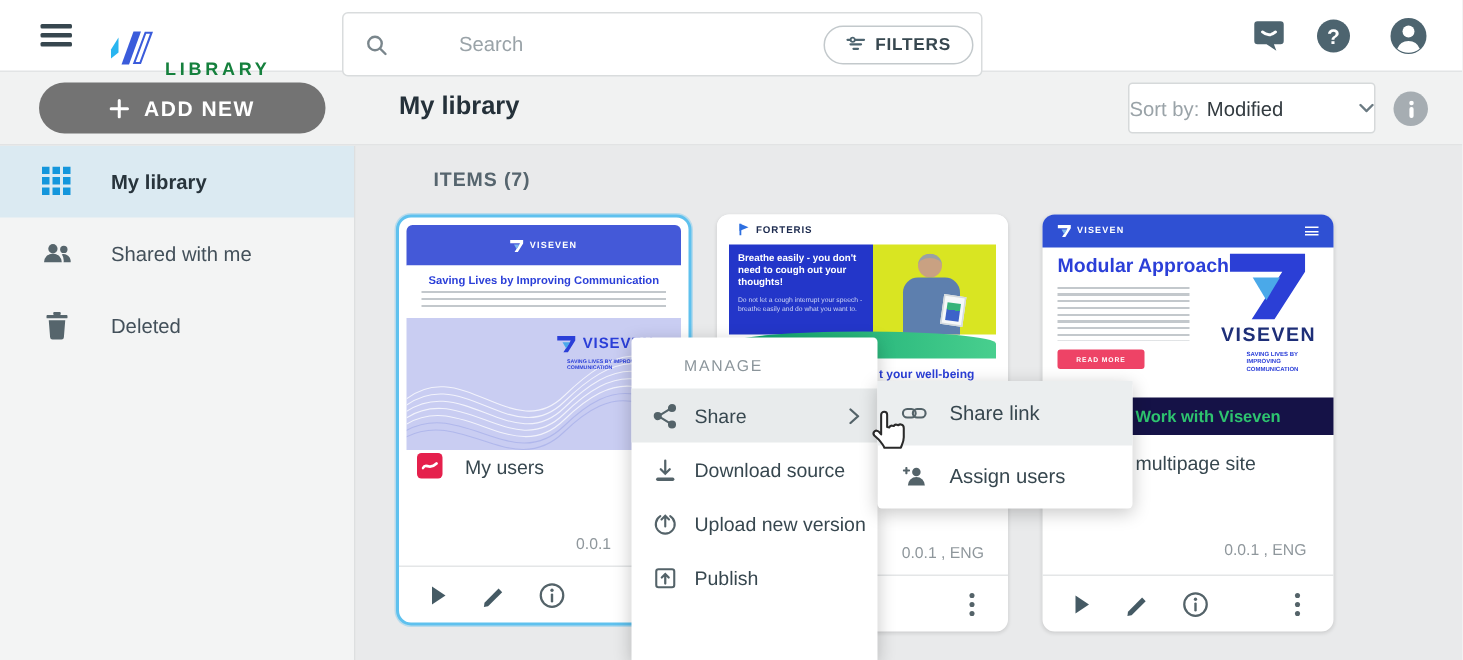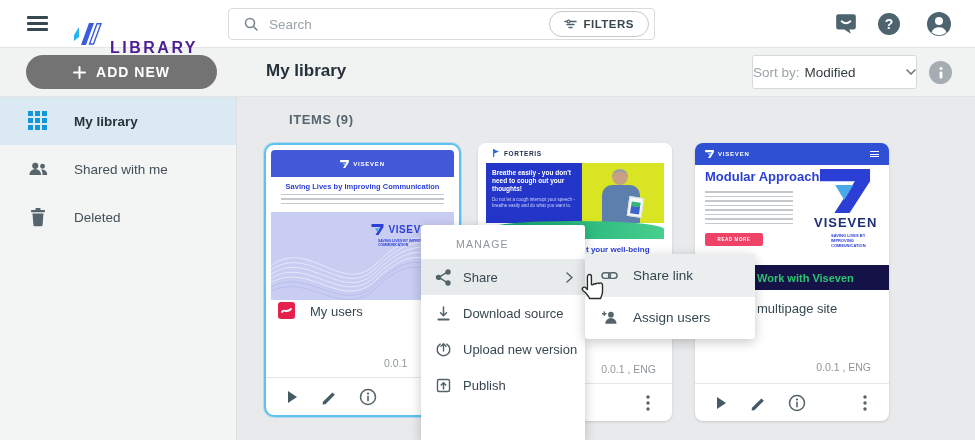--- a/index.html
+++ b/index.html
@@ -4,22 +4,22 @@
 <style>
   * { margin:0; padding:0; box-sizing:border-box; }
   body { font-family:"Liberation Sans", sans-serif; background:#fff; }
   .screen { position:relative; width:975px; height:440px; overflow:hidden; background:#e9eaeb; }
 
   
   .header { position:absolute; left:0; top:0; width:975px; height:48px; background:#ffffff; border-bottom:1px solid #e2e4e5; z-index:5; }
   .burger { position:absolute; left:27px; top:16px; width:21px; height:15px; cursor:pointer; }
   .burger span { display:block; height:3px; background:#37474f; border-radius:1px; margin-bottom:3px; }
   .logo-wrap { position:absolute; left:72px; top:10px; display:flex; align-items:center; gap:8px; }
-  .app-title { font-size:16px; font-weight:bold; letter-spacing:2.5px; color:#4c1d95;margin-top:29px; }
-  .searchbox { position:absolute; left:228px; top:8px; width:427px; height:32px; background:#fff; border:1px solid #d9dcdd; border-radius:4px; display:flex; align-items:center; }
+  .app-title { font-size:12px; font-weight:bold; letter-spacing:2.5px; color:#15803d;margin-top:29px; }
+  .searchbox { position:absolute; left:228px; top:8px; width:427px; height:43px; background:#fff; border:1px solid #d9dcdd; border-radius:4px; display:flex; align-items:center;gap:37px; }
   .search-placeholder { color:#9aa3a8; font-size:13.5px; margin-left:10px; flex:1; }
   .filters-btn { display:flex; align-items:center; gap:6px; border:1px solid #c3c9cc; border-radius:13px; height:26px; padding:0 14px; margin-right:5px; color:#37474f; font-size:11.5px; font-weight:bold; letter-spacing:.5px; cursor:pointer; background:#fff; }
   .hicon { position:absolute; top:12px; cursor:pointer; }
 
   
   .toolbar { position:absolute; left:0; top:48px; width:975px; height:49px; background:#f1f2f2; border-bottom:1px solid #e2e3e4; z-index:4; }
   .add-btn { position:absolute; left:26px; top:7px; width:191px; height:34px; background:#737373; border:none; border-radius:17px; color:#fff; font-family:inherit; font-size:14px; font-weight:bold; letter-spacing:1px; display:flex; align-items:center; justify-content:center; gap:10px; cursor:pointer; }
   .page-title { position:absolute; left:266px; top:13px; font-size:17px; font-weight:600; color:#25313a; }
   .sort-box { position:absolute; left:752px; top:7px; width:165px; height:34px; background:#fff; border:1px solid #d6d9da; border-radius:3px; display:flex; align-items:center; padding:0 0; cursor:pointer; }
   .sort-prefix { color:#9aa3a8; font-size:13.5px; margin-right:5px; }
@@ -214,21 +214,21 @@
         <g fill="#56656c">
           <path d="M4.5 6.5 h11 l-.9 11.3 a1.6 1.6 0 0 1-1.6 1.5 H7 a1.6 1.6 0 0 1-1.6-1.5z"></path>
           <rect x="3" y="3" width="14" height="2.2" rx="0.6"></rect>
           <rect x="7.5" y="1" width="5" height="2" rx="0.6"></rect>
         </g>
       </svg>
       <span class="side-label">Deleted</span>
     </div>
   </div>
 
-  <div class="items-count">ITEMS (9)</div>
+  <div class="items-count">ITEMS (7)</div>
 
   <div class="card selected" style="left:264px; width:197px; height:274px;">
     <div>
       <div class="t1-bluebar">
         <svg width="9" height="8" viewBox="0 0 12 11">
           <path d="M0 0 h12 v3 l-5 8 h-3 l5-8 h-9 z" fill="#fff"></path>
             <path d="M3.5 4.2 h5 l-2.5 4.2z" fill="#7fb7ee"></path>
         </svg>
         <span class="mini-brand">VISEVEN</span>
       </div>

